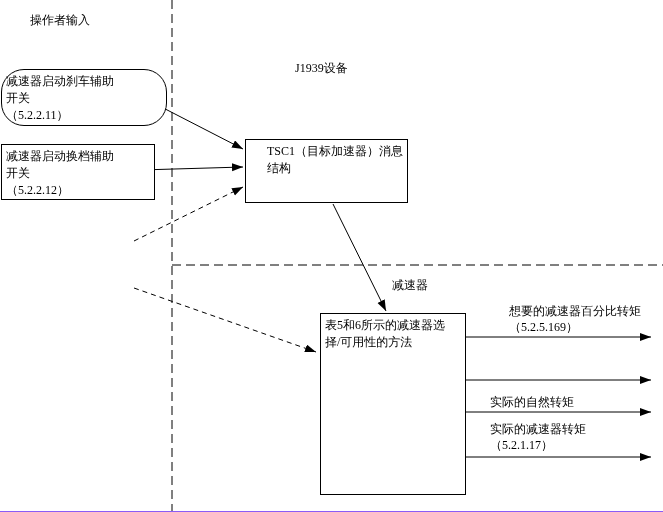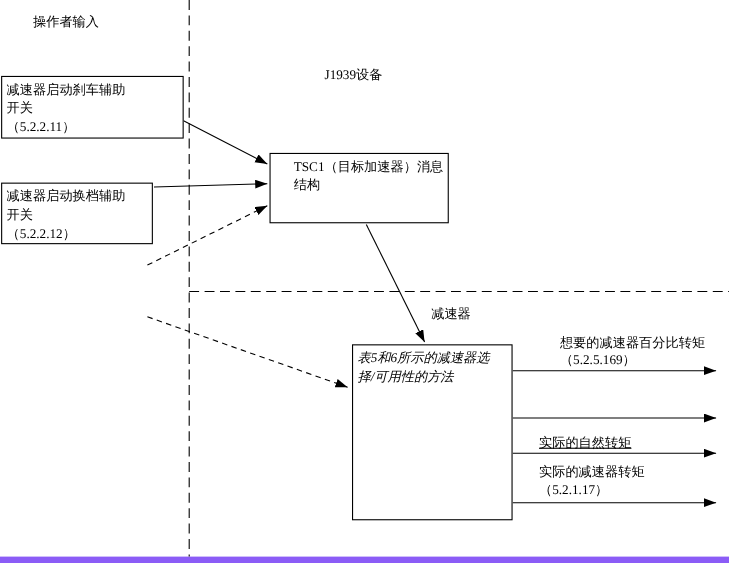--- a/index.html
+++ b/index.html
@@ -1,38 +1,38 @@
 <!DOCTYPE html>
 <html><head>
 <meta charset="utf-8">
 <style>
   html,body{margin:0;padding:0;background:#fff;}
   .canvas{
     position:relative;width:663px;height:512px;background:#ffffff;
     font-family:"Liberation Serif","DejaVu Serif",serif;color:#000;
-    overflow:hidden;box-sizing:border-box;border-bottom:6px solid #8b5cf6;
+    overflow:hidden;box-sizing:border-box;border-bottom:1px solid #8b5cf6;
   }
   svg.wires{position:absolute;left:0;top:0;width:663px;height:512px;}
   .box{
     position:absolute;border:1px solid #000;background:#fff;
     font-size:12px;line-height:17px;padding:3px 4px;
     white-space:pre-line;box-sizing:border-box;
   }
   .flabel{position:absolute;font-size:12px;line-height:16px;white-space:pre-line;}
-  .box1{left:1px;top:69px;width:166px;height:57px;}
-  .box2{left:1px;top:144px;width:138px;height:56px;margin-top:22px;}
+  .box1{left:1px;top:69px;width:166px;height:57px;border-radius:23px;}
+  .box2{left:1px;top:144px;width:154px;height:56px;}
   .box3{left:1px;top:224px;width:133px;height:231px;}
   .tsc1{left:245px;top:139px;width:163px;height:64px;padding-left:21px;}
-  .sel{left:320px;top:313px;width:146px;height:160px;font-style:italic;}
+  .sel{left:320px;top:313px;width:146px;height:182px;}
   .op-label{left:30px;top:12px;}
   .j1939-label{left:295px;top:60px;}
   .ret-label{left:392px;top:277px;}
   .out1{left:509px;top:303px;font-family:Liberation Serif, serif;}
   .out2{left:490px;top:347px;}
-  .out3{left:490px;top:394px;text-decoration:underline;}
+  .out3{left:490px;top:394px;}
   .out4{left:490px;top:421px;}
 </style>
 </head>
 <body>
 
 <div class="canvas">
 
   <svg class="wires" viewBox="0 0 663 512">
     <defs>
       <marker id="arr" markerWidth="12" markerHeight="9" refX="11" refY="4" orient="auto" markerUnits="userSpaceOnUse">

